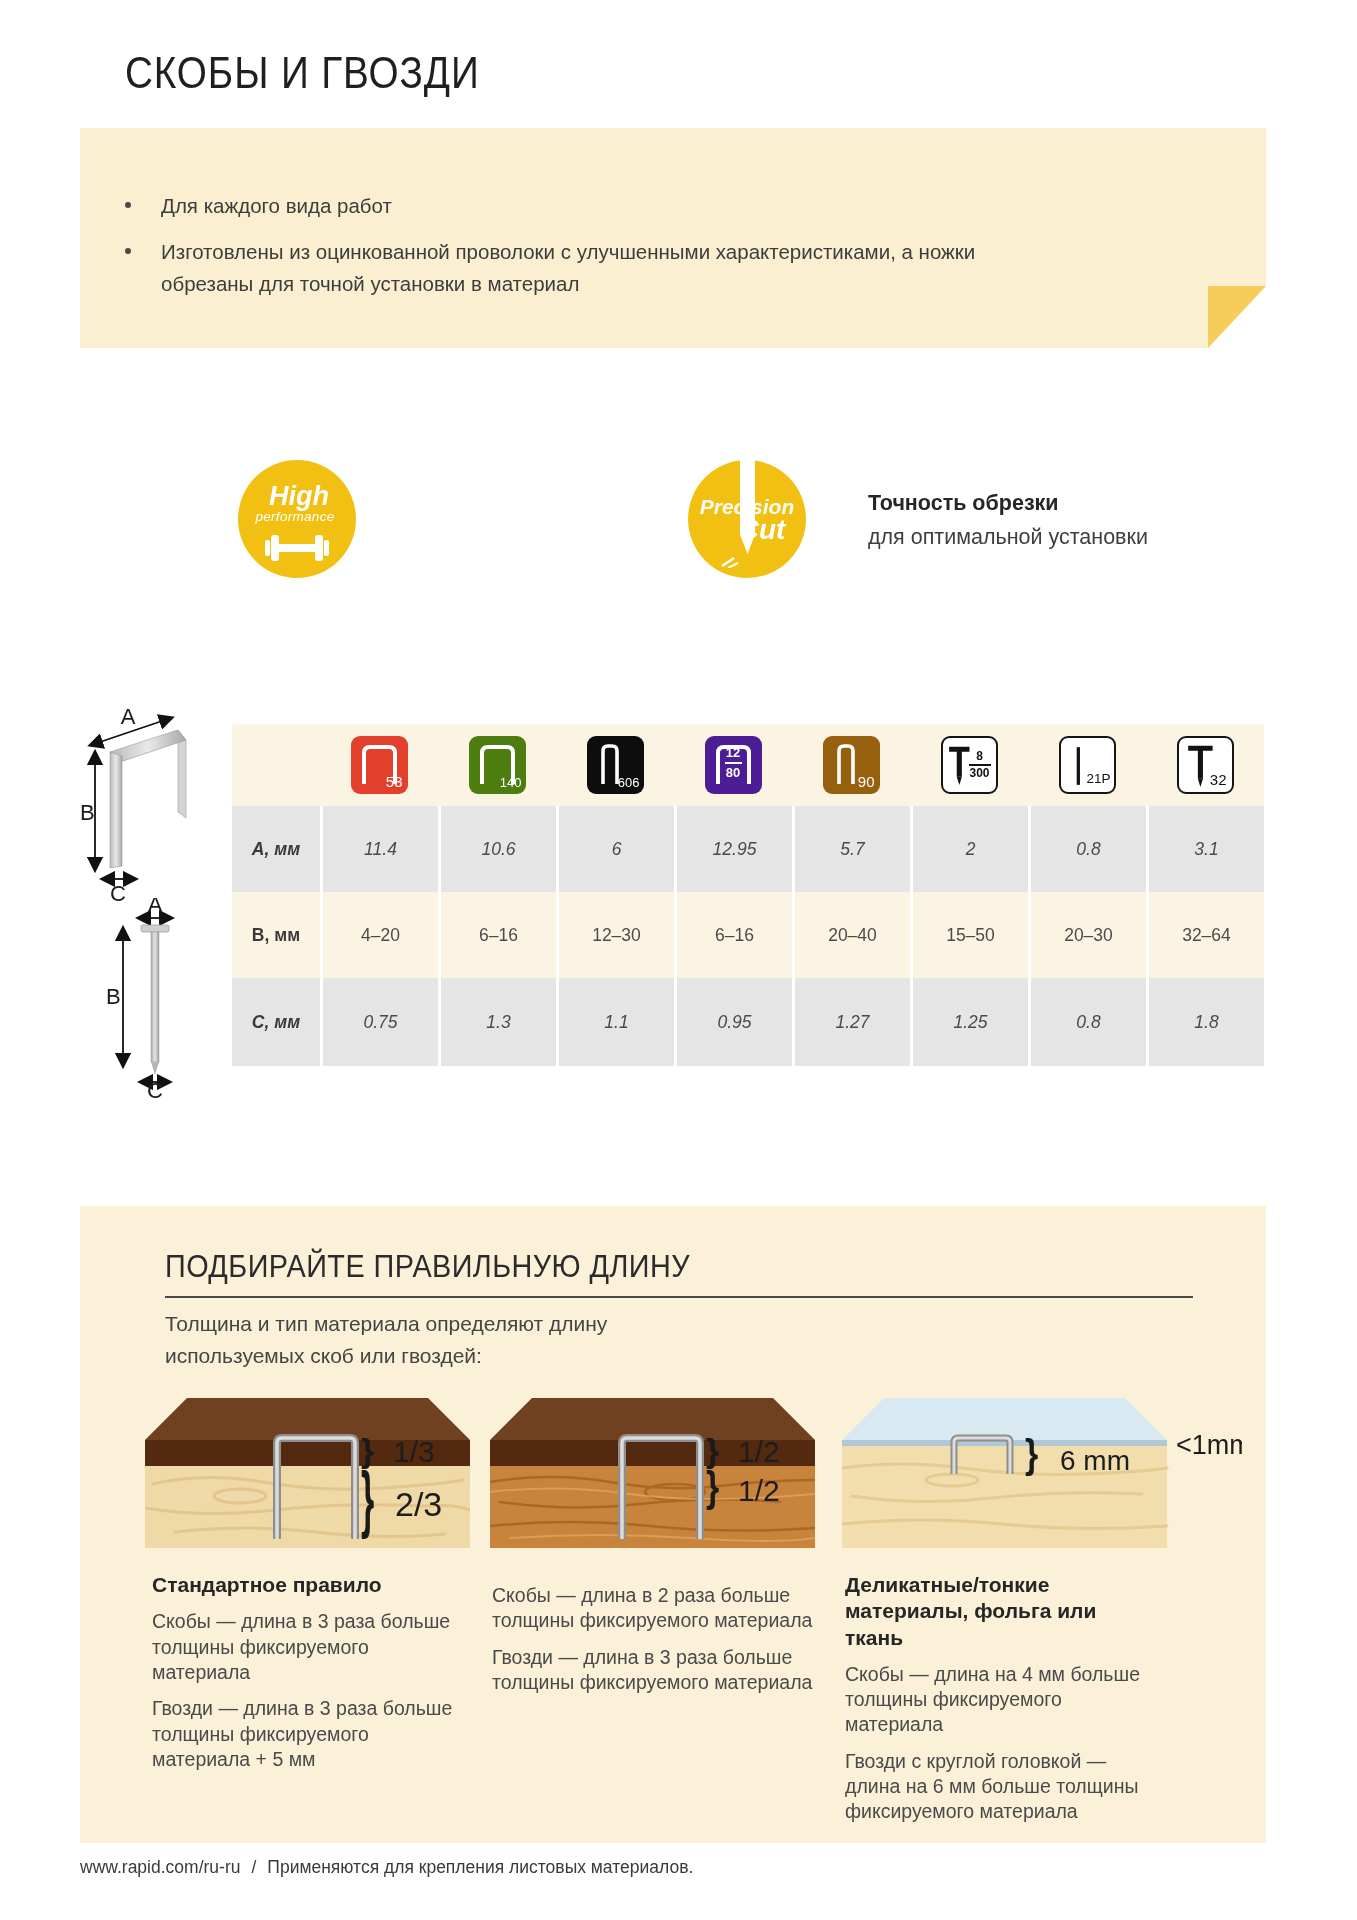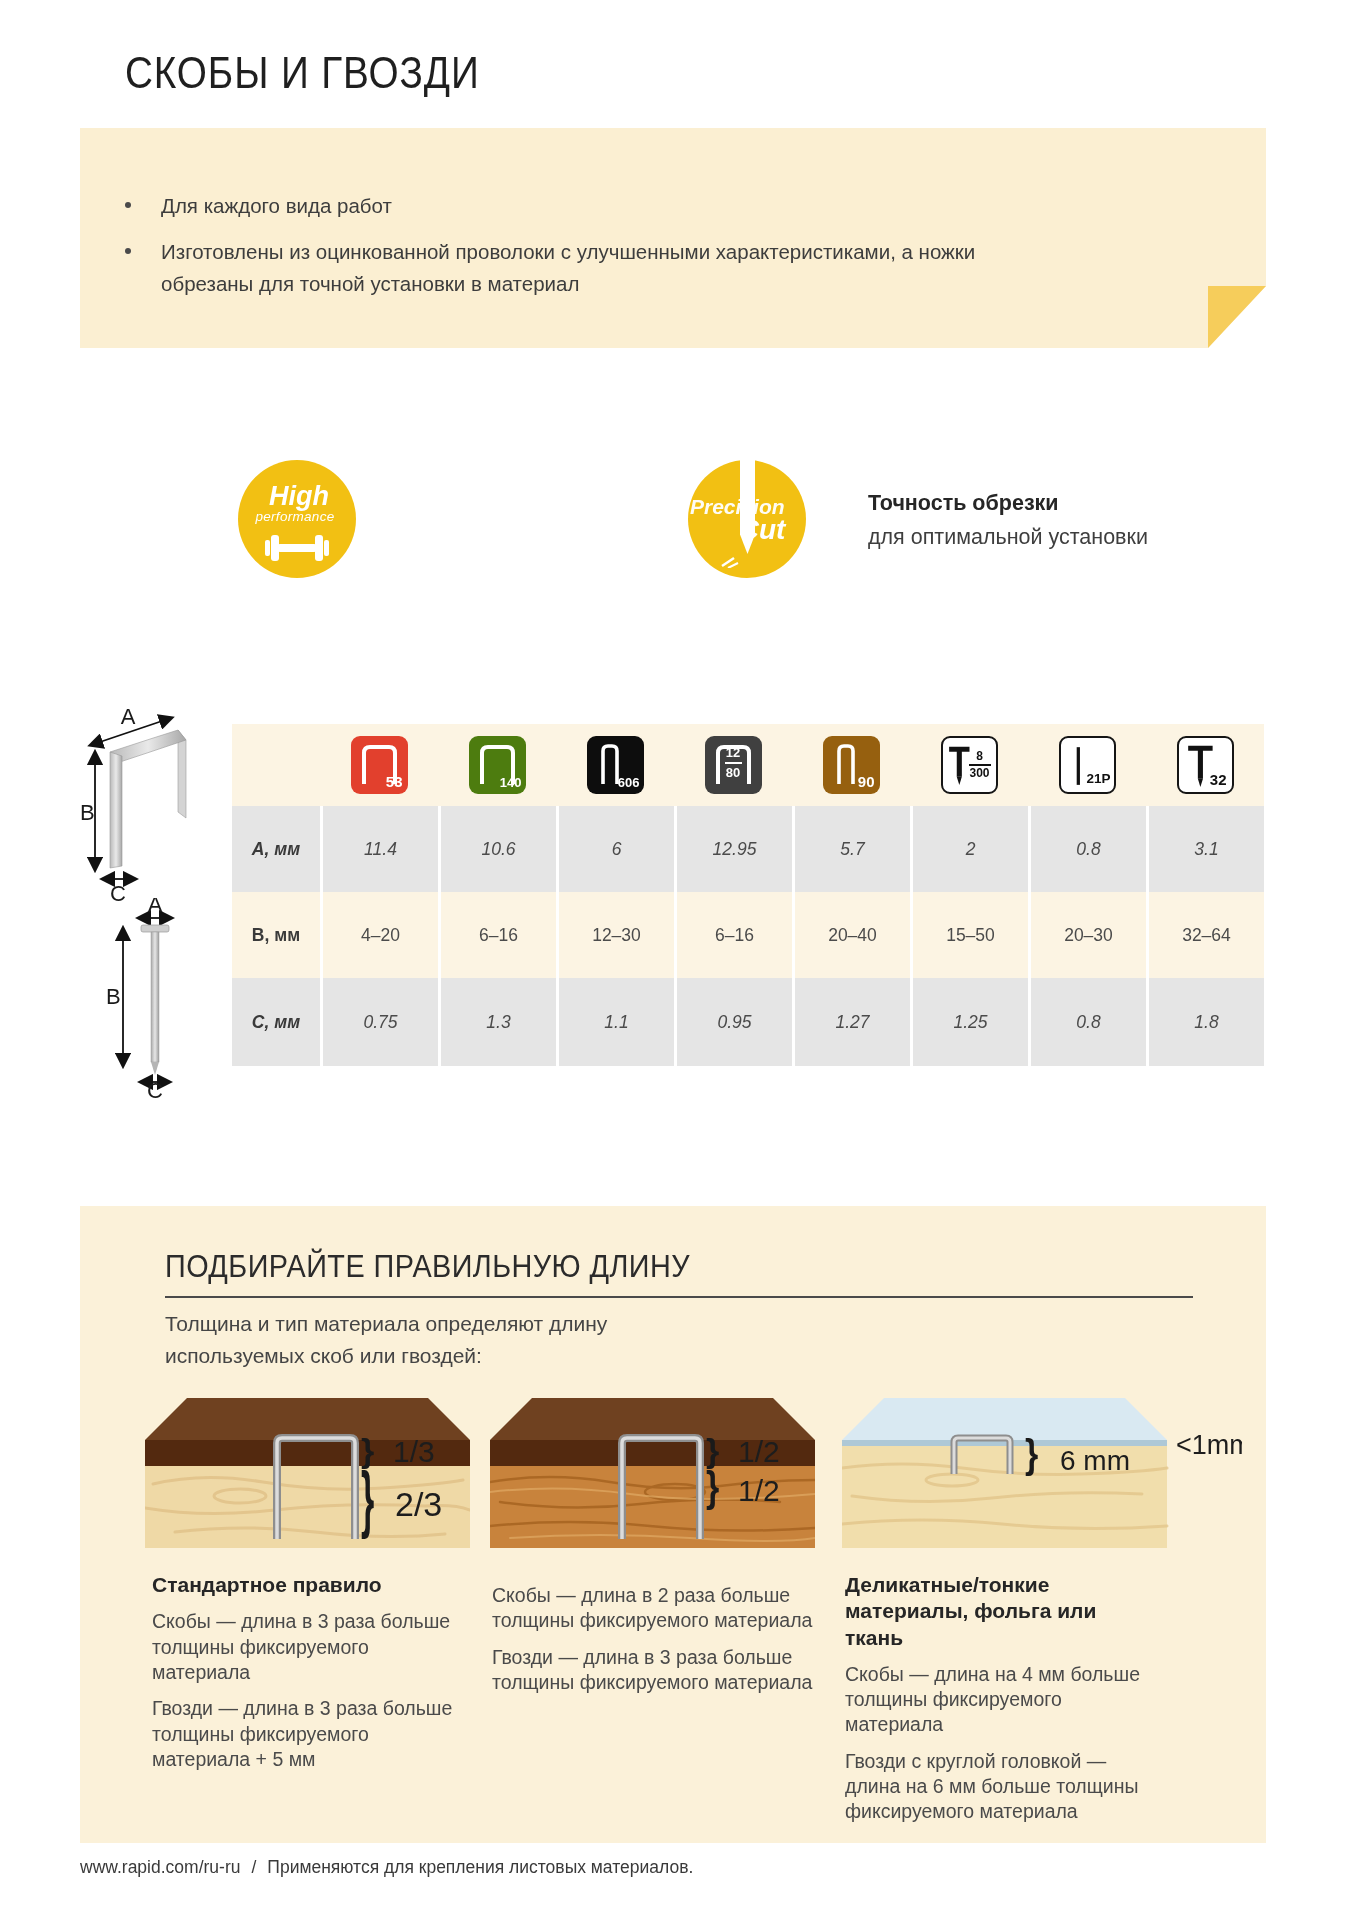--- a/index.html
+++ b/index.html
@@ -26,21 +26,21 @@
   .feature-circle{position:absolute;width:118px;height:118px;border-radius:50%;background:#F2C013;}
   .hp-circle{left:238px;top:460px;}
   .pc-circle{left:688px;top:460px;}
   .hp-t1{position:absolute;top:21px;left:10px;width:102px;text-align:center;
          font-style:italic;font-weight:700;font-size:27px;color:#fff;}
   .hp-t2{position:absolute;top:49px;left:0;width:114px;text-align:center;
          font-style:italic;font-size:13.5px;color:#fff;letter-spacing:.3px;}
   .hp-dumbbell{position:absolute;left:27px;bottom:13px;}
   .pc-blade{position:absolute;left:52px;top:-4px;width:15px;height:98px;background:#fff;
             clip-path:polygon(0 0,100% 0,100% 80%,50% 100%,0 80%);}
-  .pc-t1{position:absolute;top:35px;left:2px;width:114px;
+  .pc-t1{position:absolute;top:35px;left:2px;width:114px;text-align:center;
          font-style:italic;font-weight:700;font-size:21px;color:#fff;opacity:.96;}
   .pc-t2{position:absolute;top:54px;left:32px;width:84px;text-align:center;
          font-style:italic;font-weight:900;font-size:28px;color:#fff;}
   .pc-sparks{position:absolute;left:32px;top:92px;}
   .feature-text{position:absolute;font-size:21.5px;color:#3e3e3e;line-height:1.58;}
   .ft-hp{left:400px;top:479px;}
   .ft-pc{left:868px;top:487px;}
   .ft-bold{font-weight:700;color:#262626;}
 
   
@@ -57,24 +57,24 @@
   .trow.rb{height:86px;background:#FCF4E3;}
   .trow.rc{height:88px;}
   .cell{display:flex;align-items:center;justify-content:center;font-size:17.5px;color:#4b4b4b;}
   .trow.ra .cell+.cell,.trow.rb .cell+.cell,.trow.rc .cell+.cell{border-left:3px solid #fff;}
   .rlabel{font-weight:700;color:#3a3a3a;}
   .tile{position:relative;width:57px;height:58px;border-radius:9px;}
   .tile svg{position:absolute;inset:0;}
   .tile.red{background:#E2402D;}
   .tile.green{background:#4d7c0f;}
   .tile.black{background:#0D0D0D;}
-  .tile.gold{background:#404040;}
+  .tile.gold{background:#4c1d95;}
   .tile.brown{background:#96600F;}
   .tile.white{background:#fff;border:2.5px solid #151515;box-sizing:border-box;}
-  .tnum{position:absolute;right:5px;bottom:4px;font-weight:700;font-size:15px;color:#fff;margin-top:48px;}
+  .tnum{position:absolute;right:5px;bottom:4px;font-weight:400;font-size:15px;color:#fff;margin-top:48px;}
   .tnum.small{font-size:13px;right:4px;}
   .tile.white .tnum{color:#111;}
   .tnum.pin{font-size:13.5px;right:3px;bottom:6px;}
   .frac{position:absolute;left:0;right:0;top:10px;display:flex;flex-direction:column;align-items:center;
         color:#fff;font-weight:700;font-size:13px;line-height:1.1;}
   .frac .bar{width:17px;height:2.5px;background:#fff;margin:1.5px 0;}
   .frac8{position:absolute;right:1px;top:12px;width:30px;display:flex;flex-direction:column;align-items:center;
          color:#111;font-weight:700;font-size:12px;line-height:1.05;}
   .frac8 .bar{width:22px;height:2px;background:#111;margin:1px 0;}
 

